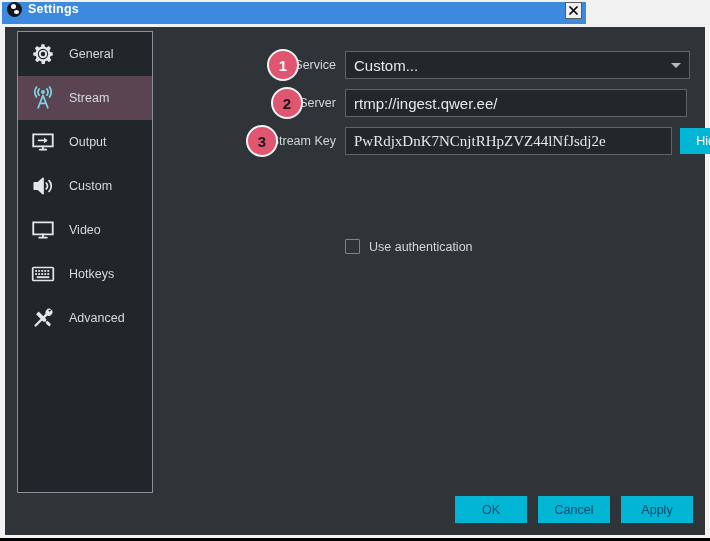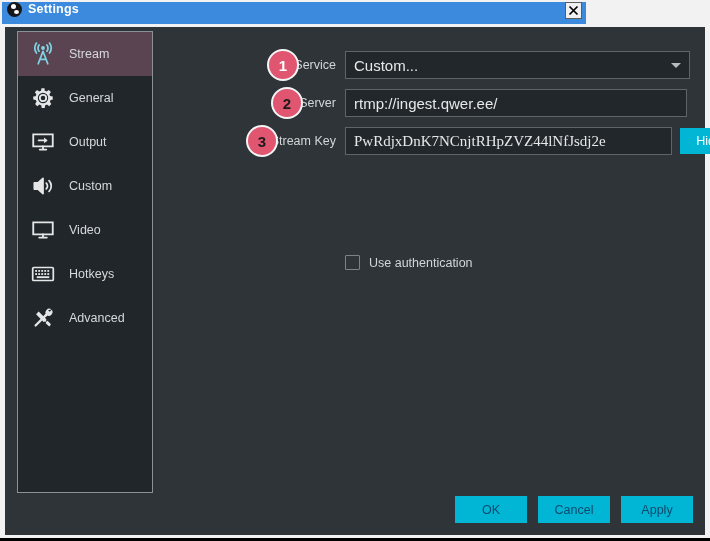--- a/index.html
+++ b/index.html
@@ -210,21 +210,21 @@
     font-weight: bold;
     font-family: "Liberation Sans", sans-serif;
   }
   #badge-1 { left: 106px; top: 18px; color: #ffffff; }
   #badge-2 { left: 110px; top: 56px; color: #1b1b1b; }
   #badge-3 { left:  85px; top: 94px; color: #1b1b1b; }
 
   
   #auth-row {
     position: absolute;
-    left: 184px; top: 224px;
+    left: 184px; top: 208px;
     display: flex;
     align-items: center;
     cursor: pointer;
   }
   #auth-checkbox {
     width: 15px; height: 15px;
     border: 1px solid #7d8488;
     background: #2e3438;
     box-sizing: border-box;
     border-radius: 1px;
@@ -269,42 +269,42 @@
       <svg width="11" height="11" viewBox="0 0 11 11">
         <path d="M1.5 1.5 L9.5 9.5 M9.5 1.5 L1.5 9.5" stroke="#000000" stroke-width="1.7" fill="none"></path>
       </svg>
     </div>
   </div>
 
   <div id="dialog-body">
 
     <div id="sidebar">
 
+      <div class="nav-item">
+        <span class="nav-icon">
+          <svg width="26" height="26" viewBox="0 0 24 24" fill="currentColor">
+            <path d="M12 8.2a3.8 3.8 0 1 0 0 7.6 3.8 3.8 0 0 0 0-7.6zm0 5.9a2.1 2.1 0 1 1 0-4.2 2.1 2.1 0 0 1 0 4.2z"></path>
+            <path d="M21 13.4v-2.8l-2.4-.4a6.9 6.9 0 0 0-.7-1.7l1.4-2-2-2-2 1.4a6.9 6.9 0 0 0-1.7-.7L13.4 3h-2.8l-.4 2.4a6.9 6.9 0 0 0-1.7.7l-2-1.4-2 2 1.4 2a6.9 6.9 0 0 0-.7 1.7L3 10.6v2.8l2.4.4c.16.6.4 1.16.7 1.7l-1.4 2 2 2 2-1.4c.54.3 1.1.54 1.7.7l.4 2.4h2.8l.4-2.4c.6-.16 1.16-.4 1.7-.7l2 1.4 2-2-1.4-2c.3-.54.54-1.1.7-1.7l2.4-.4zm-9 3.4a4.8 4.8 0 1 1 0-9.6 4.8 4.8 0 0 1 0 9.6z"></path>
+          </svg>
+        </span>
+        <span class="nav-label">General</span>
+      </div>
+
       <div class="nav-item active">
         <span class="nav-icon">
           <svg width="26" height="26" viewBox="0 0 24 24" fill="none" stroke="currentColor" stroke-width="1.6" stroke-linecap="round">
             <circle cx="12" cy="6.5" r="1.8" fill="currentColor" stroke="none"></circle>
             <path d="M8.4 3.6a5 5 0 0 0 0 5.8"></path>
             <path d="M15.6 3.6a5 5 0 0 1 0 5.8"></path>
             <path d="M6 1.9a8 8 0 0 0 0 9.2"></path>
             <path d="M18 1.9a8 8 0 0 1 0 9.2"></path>
             <path d="M12 9.5 L7.6 21 M12 9.5 L16.4 21 M9.2 17 h5.6"></path>
           </svg>
         </span>
         <span class="nav-label">Stream</span>
-      </div>
-
-      <div class="nav-item">
-        <span class="nav-icon">
-          <svg width="26" height="26" viewBox="0 0 24 24" fill="currentColor">
-            <path d="M12 8.2a3.8 3.8 0 1 0 0 7.6 3.8 3.8 0 0 0 0-7.6zm0 5.9a2.1 2.1 0 1 1 0-4.2 2.1 2.1 0 0 1 0 4.2z"></path>
-            <path d="M21 13.4v-2.8l-2.4-.4a6.9 6.9 0 0 0-.7-1.7l1.4-2-2-2-2 1.4a6.9 6.9 0 0 0-1.7-.7L13.4 3h-2.8l-.4 2.4a6.9 6.9 0 0 0-1.7.7l-2-1.4-2 2 1.4 2a6.9 6.9 0 0 0-.7 1.7L3 10.6v2.8l2.4.4c.16.6.4 1.16.7 1.7l-1.4 2 2 2 2-1.4c.54.3 1.1.54 1.7.7l.4 2.4h2.8l.4-2.4c.6-.16 1.16-.4 1.7-.7l2 1.4 2-2-1.4-2c.3-.54.54-1.1.7-1.7l2.4-.4zm-9 3.4a4.8 4.8 0 1 1 0-9.6 4.8 4.8 0 0 1 0 9.6z"></path>
-          </svg>
-        </span>
-        <span class="nav-label">General</span>
       </div>
 
       <div class="nav-item">
         <span class="nav-icon">
           <svg width="26" height="26" viewBox="0 0 24 24" fill="none" stroke="currentColor" stroke-width="1.7">
             <path d="M3 5h18v11H3z"></path>
             <path d="M9 19h6M12 16v3" stroke-linecap="round"></path>
             <path d="M8 10.5h7" stroke-linecap="round"></path>
             <path d="M13 7.8l3.2 2.7L13 13.2z" fill="currentColor" stroke="none"></path>
           </svg>

